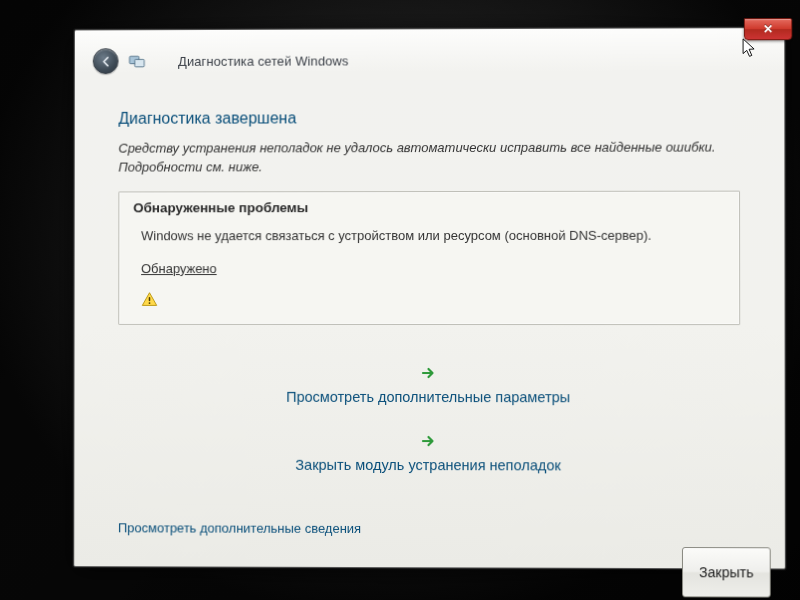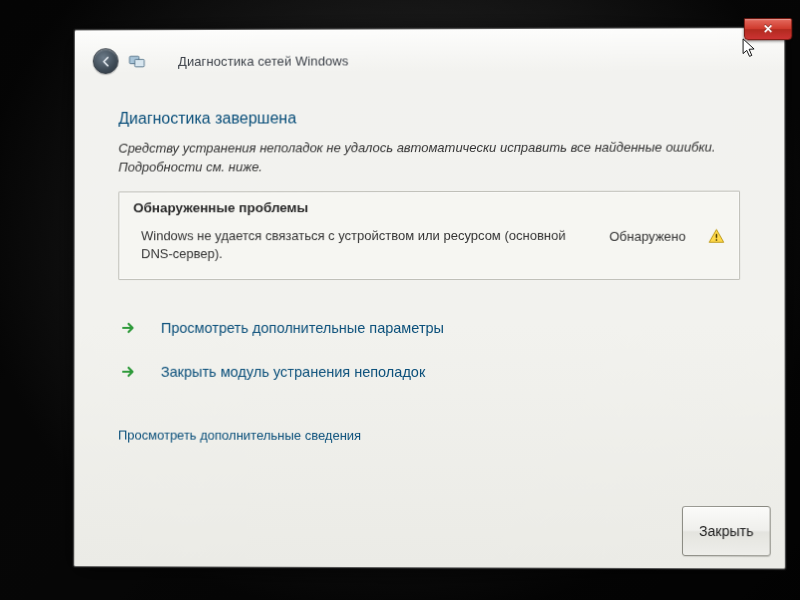--- a/index.html
+++ b/index.html
@@ -95,42 +95,45 @@
     .problem-header {
       font-weight: 600; font-size: 13.5px;
       color: #2a2a2a;
       padding: 8px 14px 6px 14px;
       border-bottom: 0;
     }
     .problem-row {
       display: flex; align-items: flex-start;
       padding: 6px 14px 16px 22px;
       gap: 14px;
+      flex-direction: column;
     }
     .problem-desc {
       flex: 1;
       color: #333; font-size: 13px;
       line-height: 1.4;
     }
     .problem-status {
       color: #333; font-size: 13px;
       padding-top: 2px;
       padding-right: 8px;
+      text-decoration: underline;
     }
     .warn-icon {
       width: 17px; height: 17px;
       flex-shrink: 0;
       margin-top: 1px;
     }
     .action-link {
       display: flex; align-items: center;
-      gap: 25px;
+      gap: 8px;
       padding: 6px 2px;
       margin: 6px 0 10px 0;
       cursor: pointer;
+      flex-direction: column;
     }
     .arrow-icon { width: 16px; height: 16px; flex-shrink: 0; }
     .action-text {
       color: #0a4f7a;
       font-size: 14.5px;
     }
     .details-link {
       color: #0a4f7a;
       font-size: 13px;
       margin-top: 32px;

